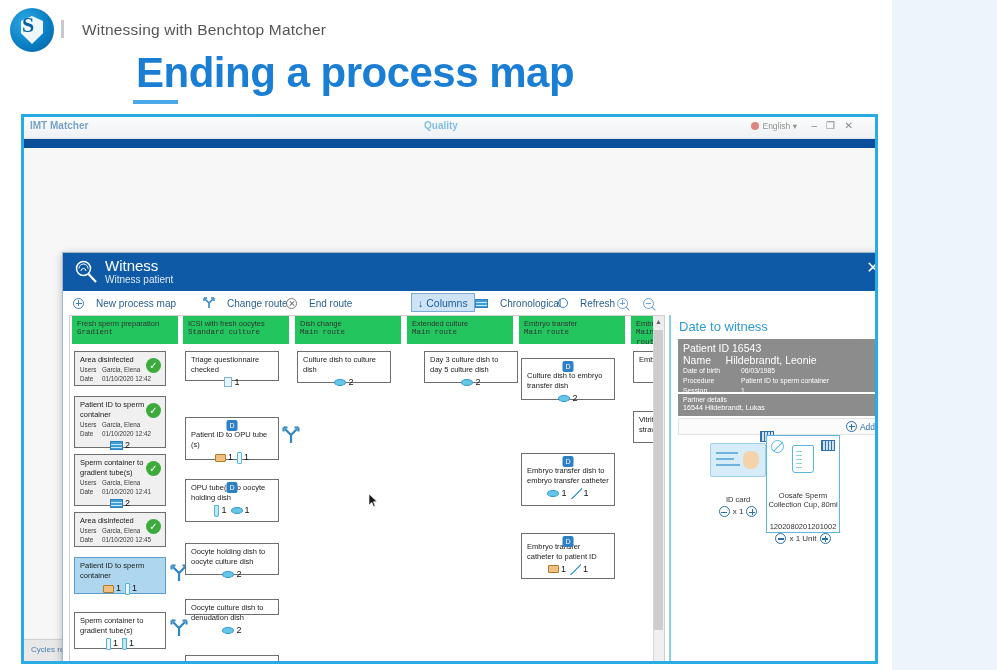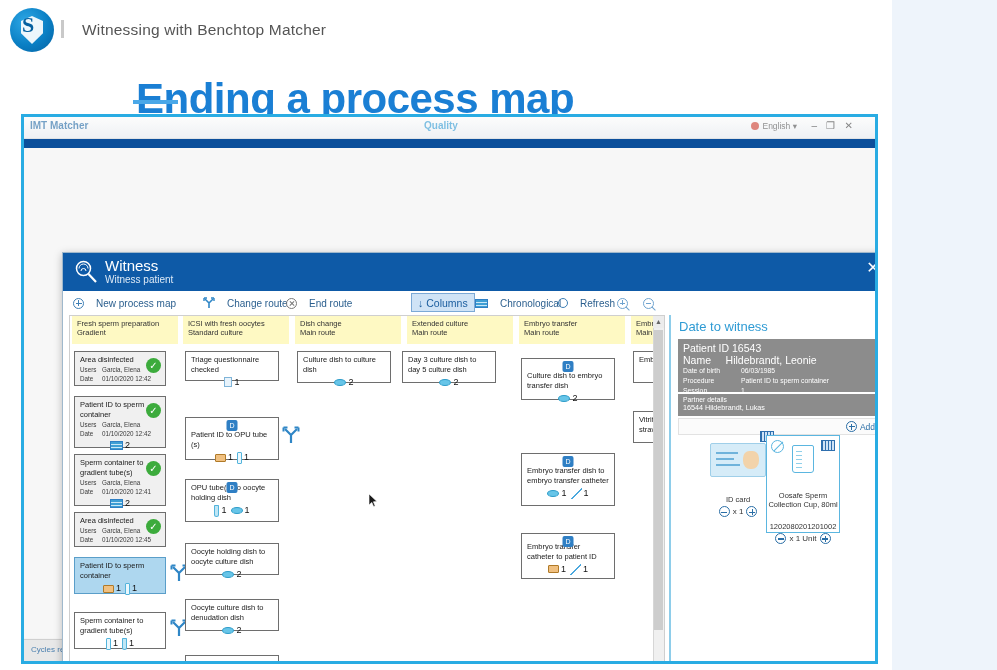--- a/index.html
+++ b/index.html
@@ -24,21 +24,21 @@
   .logo-s{
     position:absolute; left:12px; top:6px; font-size:22px; color:#0560a0;
     font-family:"Liberation Serif", serif; font-weight:700; line-height:1;
   }
   #header-divider{ position:absolute; left:61px; top:20px; width:3px; height:18px; background:#c9c9c9; }
   #header-title{
     position:absolute; left:82px; top:21px; font-size:15.5px; color:#555; letter-spacing:.2px;
   }
   #slide-title{
     position:absolute; left:136px; top:52px; font-size:42px; font-weight:bold;
-    color:#1a7fd4; letter-spacing:-0.5px; line-height:1;margin-top:26px;
+    color:#1a7fd4; letter-spacing:-0.5px; line-height:1;
   }
   #title-underline{ position:absolute; left:133px; top:100px; width:45px; height:4px; background:#4aa8e8; }
 
   
   #app-window{
     position:absolute; left:21px; top:114px; width:857px; height:550px;
     border:3px solid #29ace3; background:#f3f3f3; overflow:hidden;
   }
   #app-titlebar{
     position:absolute; left:0; top:0; width:100%; height:22px;
@@ -108,24 +108,24 @@
   .mag-ico::after{ content:""; position:absolute; right:-3px; bottom:-2px; width:5px; height:1.4px; background:#6fa3cf; transform:rotate(45deg);}
   .mag-ico .pl{ position:absolute; left:2px; top:4px; width:5px; height:1.2px; background:#6fa3cf;}
   .mag-ico .pv{ position:absolute; left:4.2px; top:1.8px; width:1.2px; height:5px; background:#6fa3cf;}
 
   
   #map-area{
     position:absolute; left:6px; top:62px; width:596px; height:420px;
     background:#fff; border:1px solid #cfcfcf; overflow:hidden;
   }
   .col-head{
-    position:absolute; top:0; height:28px; background:#fef9c3; padding:3px 5px;
+    position:absolute; top:0; height:28px; background:#22c55e; padding:3px 5px;
   }
   .col-head .l1{ font-size:7.5px; color:#333; line-height:1.25; }
-  .col-head .l2{ font-size:7.5px; color:#333; line-height:1.25; }
+  .col-head .l2{ font-size:7.5px; color:#333; line-height:1.25;font-family:Liberation Mono, monospace; }
 
   .card{
     position:absolute; background:#fff; border:1px solid #6e6e6e; padding:3px 5px;
     font-size:7.5px; color:#222; line-height:1.3;
   }
   .card.done{ background:#f0f0f0; }
   .card.sel{ background:#aed7ef; border:1px solid #5a9ec9; }
   .card .ttl{ font-size:7.5px; color:#1a1a1a; }
   .card .meta{ font-size:6.3px; color:#3a3a3a; margin-top:1px; }
   .card .meta span.lbl{ display:inline-block; width:22px; }
@@ -459,21 +459,21 @@
       <div class="card" style="left:115px; top:227px; width:94px; height:32px">
         <div class="ttl">Oocyte holding dish to oocyte culture dish</div>
         <div class="qty">
             <span class="grp">
               <span class="ic-dish"></span>
               <span>2</span>
             </span>
           </div>
       </div>
 
-      <div class="card" style="left:115px; top:283px; width:94px; height:32px">
+      <div class="card" style="left:115px; top:283px; width:94px; height:16px">
         <div class="ttl">Oocyte culture dish to denudation dish</div>
         <div class="qty">
             <span class="grp">
               <span class="ic-dish"></span>
               <span>2</span>
             </span>
           </div>
       </div>
 
       <div class="card" style="left:115px; top:339px; width:94px; height:42px">
@@ -484,21 +484,21 @@
       <div class="card" style="left:227px; top:35px; width:94px; height:32px">
         <div class="ttl">Culture dish to culture dish</div>
         <div class="qty">
             <span class="grp">
               <span class="ic-dish"></span>
               <span>2</span>
             </span>
           </div>
       </div>
 
-      <div class="card" style="left:332px; top:35px; width:94px; height:32px">
+      <div class="card" style="left:354px; top:35px; width:94px; height:32px">
         <div class="ttl">Day 3 culture dish to day 5 culture dish</div>
         <div class="qty">
             <span class="grp">
               <span class="ic-dish"></span>
               <span>2</span>
             </span>
           </div>
       </div>
 
       <div class="card" style="left:451px; top:42px; width:94px; height:42px; padding-top:12px">

